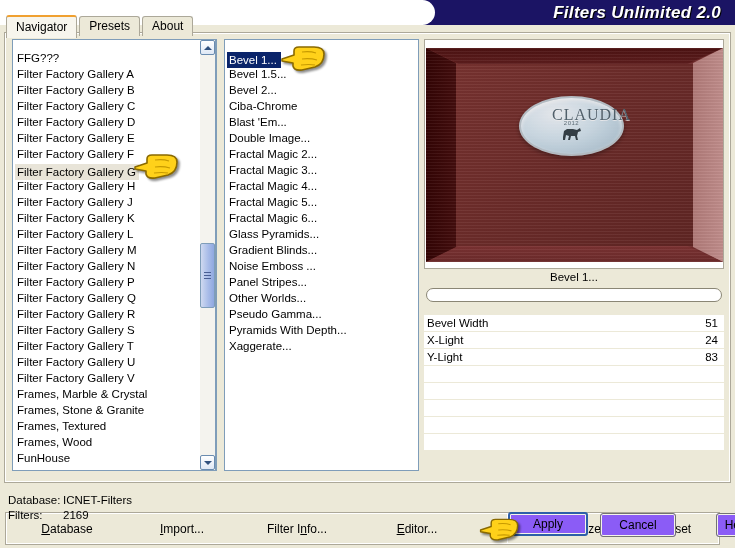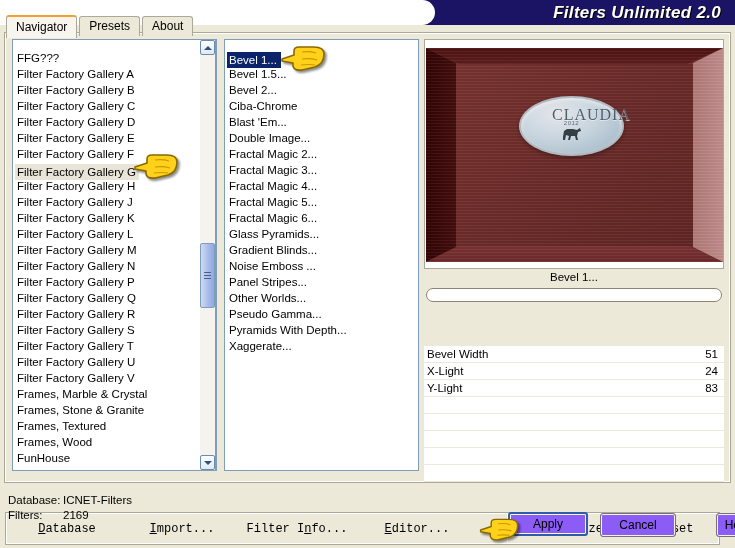--- a/index.html
+++ b/index.html
@@ -187,21 +187,21 @@
 
   .param-title {
     position: absolute; left: 0; top: 232px; width: 300px;
     text-align: center; font-size: 11.5px; color: #000;
   }
   .param-bar {
     position: absolute; left: 2px; top: 249px; width: 296px; height: 14px;
     background: #ffffff; border: 1px solid #8a8675; border-radius: 7px;
   }
   .param-table {
-    position: absolute; left: 0; top: 276px; width: 300px; margin-top: 31px;
+    position: absolute; left: 0; top: 276px; width: 300px;
   }
   .prow {
     position: relative; height: 17px;
     background: #ffffff;
     border-bottom: 1px solid #ece9d8;
     display: flex; align-items: center;
   }
   .prow .pname {
     font-size: 11.5px; color: #000; padding-left: 3px; flex: 1;
   }
@@ -229,21 +229,21 @@
   }
   .wm-sub { font-size: 6px; color: #5d727d; letter-spacing: 0.5px; margin-top: -2px;}
   .wm-dog { font-size: 17px; color: #2f3f47; line-height: 16px; margin-top: -1px; }
 
   
   .cmdstrip {
     position: absolute; left: 6px; bottom: 4px; width: 713px; height: 31px;
     background: #ece9d8;
     border: 1px solid #ffffff;
     outline: 1px solid #aca899;
-    display: flex; align-items: center; font-family: Liberation Mono, monospace;
+    display: flex; align-items: center;
   }
   .cmd {
     font-size: 12px; color: #000; text-align: center;
   }
   .cmd u { text-decoration: underline; }
   .vsep {
     width: 1px; height: 29px; background: #aca899;
     border-right: 1px solid #ffffff;
   }
 

